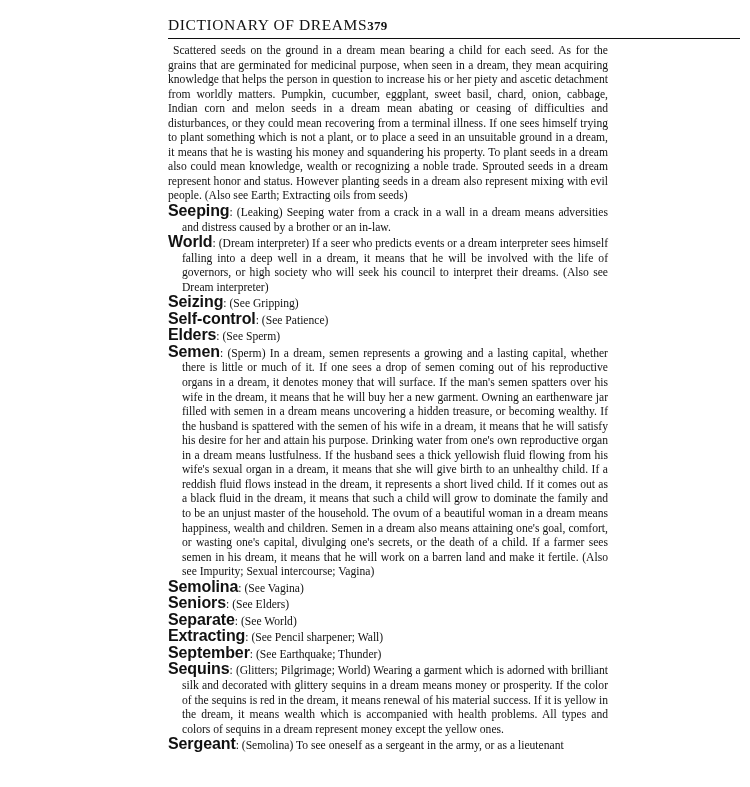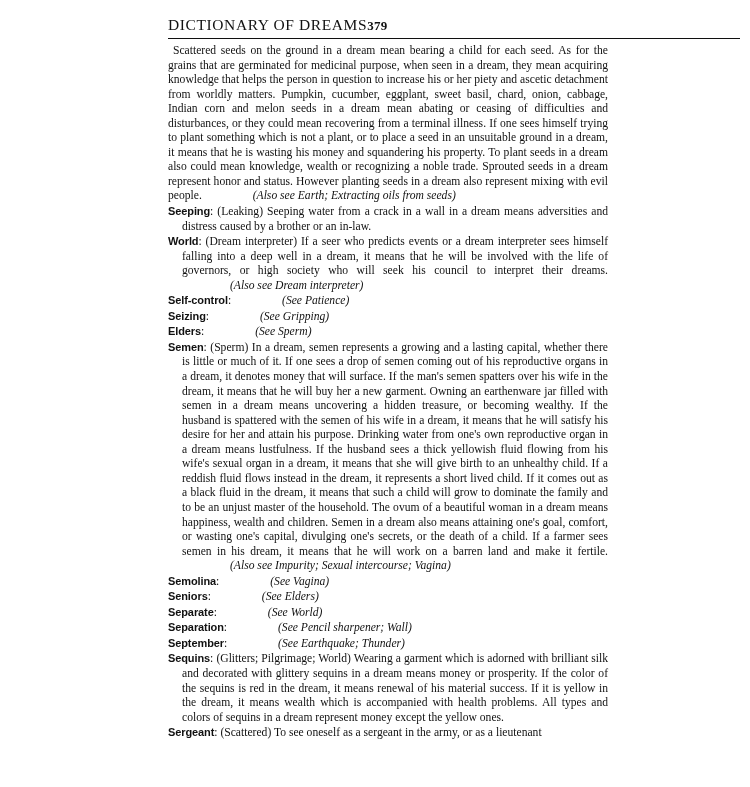--- a/index.html
+++ b/index.html
@@ -68,26 +68,24 @@
     text-indent: 5px;
   }
   
   p.entry {
     padding-left: 14px;
     text-indent: -14px;
   }
   .hw {
     font-family: "Liberation Sans", "DejaVu Sans", sans-serif;
     font-weight: 700;
-    font-size: 11px;
+    font-size: 16px;
     letter-spacing: -0.1px;
   }
   .xref {
-    font-style: italic;
-    margin-left: 48px;
   }
 </style>
 </head>
 <body>
 
 <div class="page">
 
   <div class="page-header">
     <span class="running-head">DICTIONARY OF DREAMS</span>
     <span class="folio">379</span>
@@ -96,37 +94,37 @@
   <div class="header-rule"></div>
 
   <div class="body-col">
 
     <p class="para cont"><span>Scattered seeds on the ground in a dream mean bearing a child for each seed. As for the grains that are germinated for medicinal purpose, when seen in a dream, they mean acquiring knowledge that helps the person in question to increase his or her piety and ascetic detachment from worldly matters. Pumpkin, cucumber, eggplant, sweet basil, chard, onion, cabbage, Indian corn and melon seeds in a dream mean abating or ceasing of difficulties and disturbances, or they could mean recovering from a terminal illness. If one sees himself trying to plant something which is not a plant, or to place a seed in an unsuitable ground in a dream, it means that he is wasting his money and squandering his property. To plant seeds in a dream also could mean knowledge, wealth or recognizing a noble trade. Sprouted seeds in a dream represent honor and status. However planting seeds in a dream also represent mixing with evil people. </span><span class="xref">(Also see Earth; Extracting oils from seeds)</span></p>
 
     <p class="para entry"><span class="hw">Seeping</span><span>: (Leaking) </span><span>Seeping water from a crack in a wall in a dream means adversities and distress caused by a brother or an in-law.</span><span class="xref"></span></p>
 
     <p class="para entry"><span class="hw">World</span><span>: (Dream interpreter) </span><span>If a seer who predicts events or a dream interpreter sees himself falling into a deep well in a dream, it means that he will be involved with the life of governors, or high society who will seek his council to interpret their dreams. </span><span class="xref">(Also see Dream interpreter)</span></p>
 
+    <p class="para entry"><span class="hw">Seizing</span><span>: </span><span></span><span class="xref">(See Gripping)</span></p>
+
     <p class="para entry"><span class="hw">Self-control</span><span>: </span><span></span><span class="xref">(See Patience)</span></p>
-
-    <p class="para entry"><span class="hw">Seizing</span><span>: </span><span></span><span class="xref">(See Gripping)</span></p>
 
     <p class="para entry"><span class="hw">Elders</span><span>: </span><span></span><span class="xref">(See Sperm)</span></p>
 
     <p class="para entry"><span class="hw">Semen</span><span>: (Sperm) </span><span>In a dream, semen represents a growing and a lasting capital, whether there is little or much of it. If one sees a drop of semen coming out of his reproductive organs in a dream, it denotes money that will surface. If the man's semen spatters over his wife in the dream, it means that he will buy her a new garment. Owning an earthenware jar filled with semen in a dream means uncovering a hidden treasure, or becoming wealthy. If the husband is spattered with the semen of his wife in a dream, it means that he will satisfy his desire for her and attain his purpose. Drinking water from one's own reproductive organ in a dream means lustfulness. If the husband sees a thick yellowish fluid flowing from his wife's sexual organ in a dream, it means that she will give birth to an unhealthy child. If a reddish fluid flows instead in the dream, it represents a short lived child. If it comes out as a black fluid in the dream, it means that such a child will grow to dominate the family and to be an unjust master of the household. The ovum of a beautiful woman in a dream means happiness, wealth and children. Semen in a dream also means attaining one's goal, comfort, or wasting one's capital, divulging one's secrets, or the death of a child. If a farmer sees semen in his dream, it means that he will work on a barren land and make it fertile. </span><span class="xref">(Also see Impurity; Sexual intercourse; Vagina)</span></p>
 
     <p class="para entry"><span class="hw">Semolina</span><span>: </span><span></span><span class="xref">(See Vagina)</span></p>
 
     <p class="para entry"><span class="hw">Seniors</span><span>: </span><span></span><span class="xref">(See Elders)</span></p>
 
 
     <p class="para entry"><span class="hw">Separate</span><span>: </span><span></span><span class="xref">(See World)</span></p>
 
-    <p class="para entry"><span class="hw">Separation</span><span>: </span><span></span><span class="xref">(See Pencil sharpener; Wall)</span></p>
+    <p class="para entry"><span class="hw">Extracting</span><span>: </span><span></span><span class="xref">(See Pencil sharpener; Wall)</span></p>
 
     <p class="para entry"><span class="hw">September</span><span>: </span><span></span><span class="xref">(See Earthquake; Thunder)</span></p>
 
     <p class="para entry"><span class="hw">Sequins</span><span>: (Glitters; Pilgrimage; World) </span><span>Wearing a garment which is adorned with brilliant silk and decorated with glittery sequins in a dream means money or prosperity. If the color of the sequins is red in the dream, it means renewal of his material success. If it is yellow in the dream, it means wealth which is accompanied with health problems. All types and colors of sequins in a dream represent money except the yellow ones.</span><span class="xref"></span></p>
 
-    <p class="para entry"><span class="hw">Sergeant</span><span>: (Scattered) </span><span>To see oneself as a sergeant in the army, or as a lieutenant</span><span class="xref"></span></p>
+    <p class="para entry"><span class="hw">Sergeant</span><span>: (Semolina) </span><span>To see oneself as a sergeant in the army, or as a lieutenant</span><span class="xref"></span></p>
 
   </div>
 </div>
 
 </body></html>

